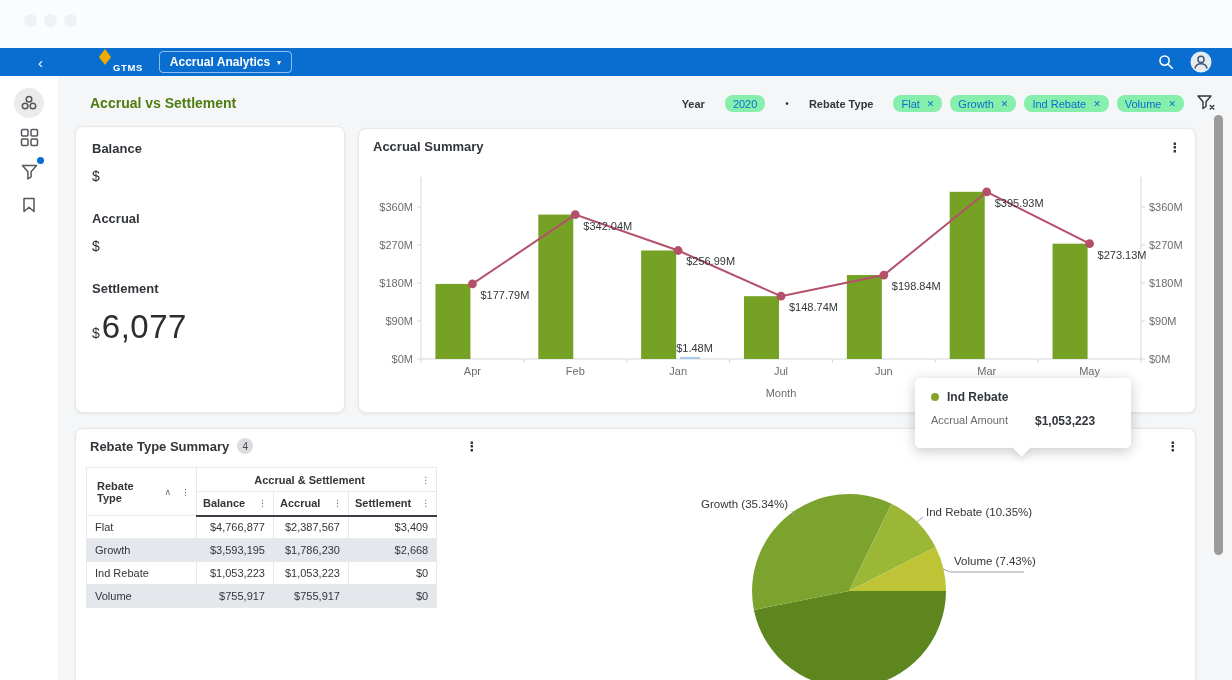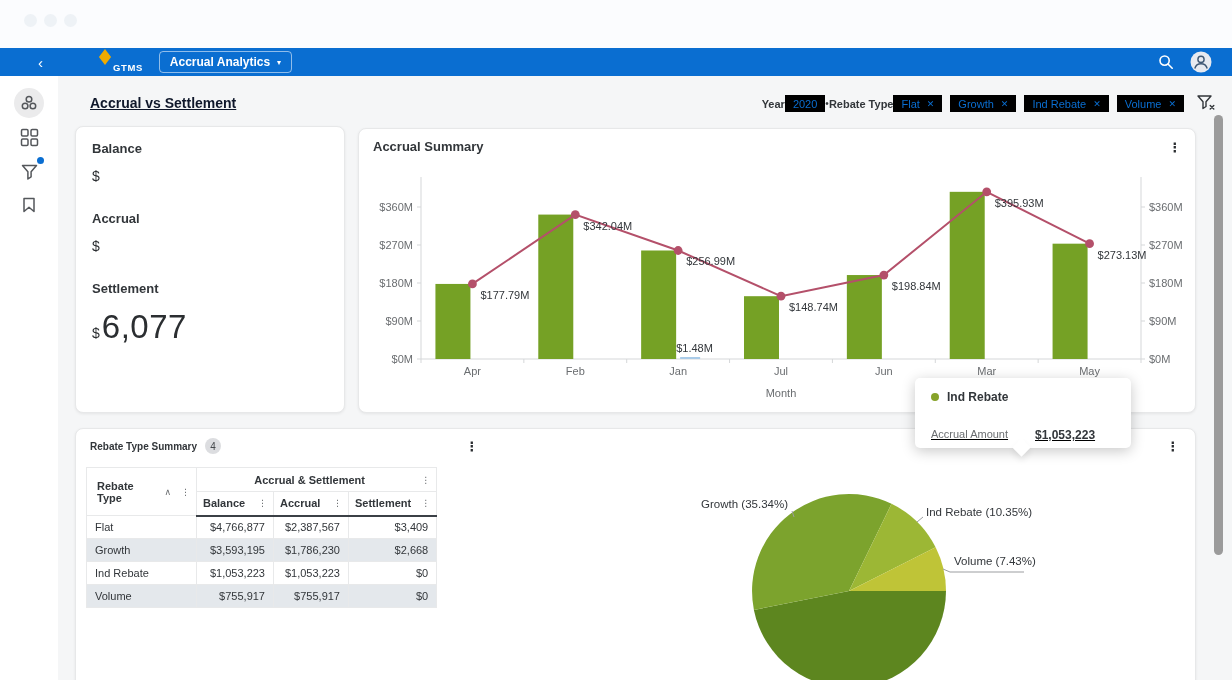--- a/index.html
+++ b/index.html
@@ -26,24 +26,24 @@
   #sidebar { position:absolute; left:0; top:76px; width:58px; height:604px; background:#fff;
     display:flex; flex-direction:column; align-items:center; }
   .side-btn { width:30px; height:30px; display:flex; align-items:center; justify-content:center;
     border-radius:50%; cursor:pointer; position:relative; }
   .side-btn.active { background:#ebebec; }
   .side-btn + .side-btn { margin-top:4px; }
   #sidebar .side-btn:first-child { margin-top:12px; }
   .badge-dot { position:absolute; top:1px; right:0px; width:7px; height:7px; border-radius:50%; background:#0a6ed1; }
 
   
-  #page-title { position:absolute; left:90px; top:95px; font-size:14px; font-weight:bold; color:#0f172a;text-decoration:underline; }
-  #filter-bar { position:absolute; top:95px; right:48px; display:flex; align-items:center; gap:0; font-size:11px; color:#32363a; }
+  #page-title { position:absolute; left:90px; top:95px; font-size:14px; font-weight:bold; color:#4d7c0f; }
+  #filter-bar { position:absolute; top:95px; right:48px; display:flex; align-items:center; gap:20px; font-size:11px; color:#32363a; }
   .flt-label { font-weight:bold; }
-  .chip { background:#000000; color:#0a6ed1; border-radius:0; padding:2.5px 8px; font-size:11px;
+  .chip { background:#86efac; color:#0a6ed1; border-radius:8px; padding:2.5px 8px; font-size:11px;
     display:flex; align-items:center; gap:7px; cursor:pointer; white-space:nowrap;text-align:right; }
   .chip .x { font-size:9px; font-weight:bold; cursor:pointer; }
   .sep { font-size:10px; }
   #filter-clear { position:absolute; top:93px; right:16px; cursor:pointer; }
 
   
   .card { position:absolute; background:#fff; border:1px solid #e7e8e9; border-radius:8px;
     box-shadow:0 1px 3px rgba(0,0,0,.07); }
   #kpi-card { left:75px; top:126px; width:270px; height:287px; padding:14px 16px; }
   .kpi-block { margin-bottom:27px; }
@@ -59,28 +59,28 @@
   #trends-svg { position:absolute; left:0; top:38px; }
 
   
   #tooltip { position:absolute; left:915px; top:378px; width:216px; height:70px; background:#fff;
     border-radius:5px; box-shadow:0 3px 14px rgba(0,0,0,.22); z-index:50; padding:12px 16px; }
   #tooltip::after { content:""; position:absolute; left:100px; bottom:-6px; width:13px; height:13px;
     background:#fff; transform:rotate(45deg); box-shadow:3px 3px 6px rgba(0,0,0,.08); }
   #tt-head { display:flex; align-items:center; gap:8px; }
   #tt-dot { width:8px; height:8px; border-radius:50%; }
   #tt-name { font-size:12px; font-weight:bold; color:#32363a; }
-  .tt-row { display:flex; margin-top:24px;text-decoration:underline; }
+  .tt-row { display:flex; margin-top:10px; }
   .tt-label { font-size:11px; color:#6a6d70; width:104px; }
   .tt-value { font-size:12px; font-weight:bold; color:#32363a; }
 
   
   #summary-card { left:75px; top:428px; width:1121px; height:272px; overflow:hidden; }
   #summary-head { position:absolute; left:14px; top:9px; display:flex; align-items:center; gap:8px; }
-  #summary-title { font-size:10px; font-weight:bold; color:#32363a; }
+  #summary-title { font-size:13px; font-weight:bold; color:#32363a; }
   #summary-badge { width:16px; height:16px; border-radius:50%; background:#dcdde0; color:#45484c;
     font-size:10px; display:flex; align-items:center; justify-content:center; }
 
   #summary-table { position:absolute; left:10px; top:38px; border-collapse:collapse; font-size:11px; color:#32363a;
     border:1px solid #e3e4e6; }
   #summary-table th, #summary-table td { border:1px solid #e8e9ea; }
   #summary-table thead th { font-weight:bold; background:#fff; height:24px; padding:0 6px; position:relative; }
   th.col1 { text-align:left; padding-left:10px !important; }
   th .hdr-inner { display:flex; align-items:center; gap:5px; }
   th .grow { flex:1; }

